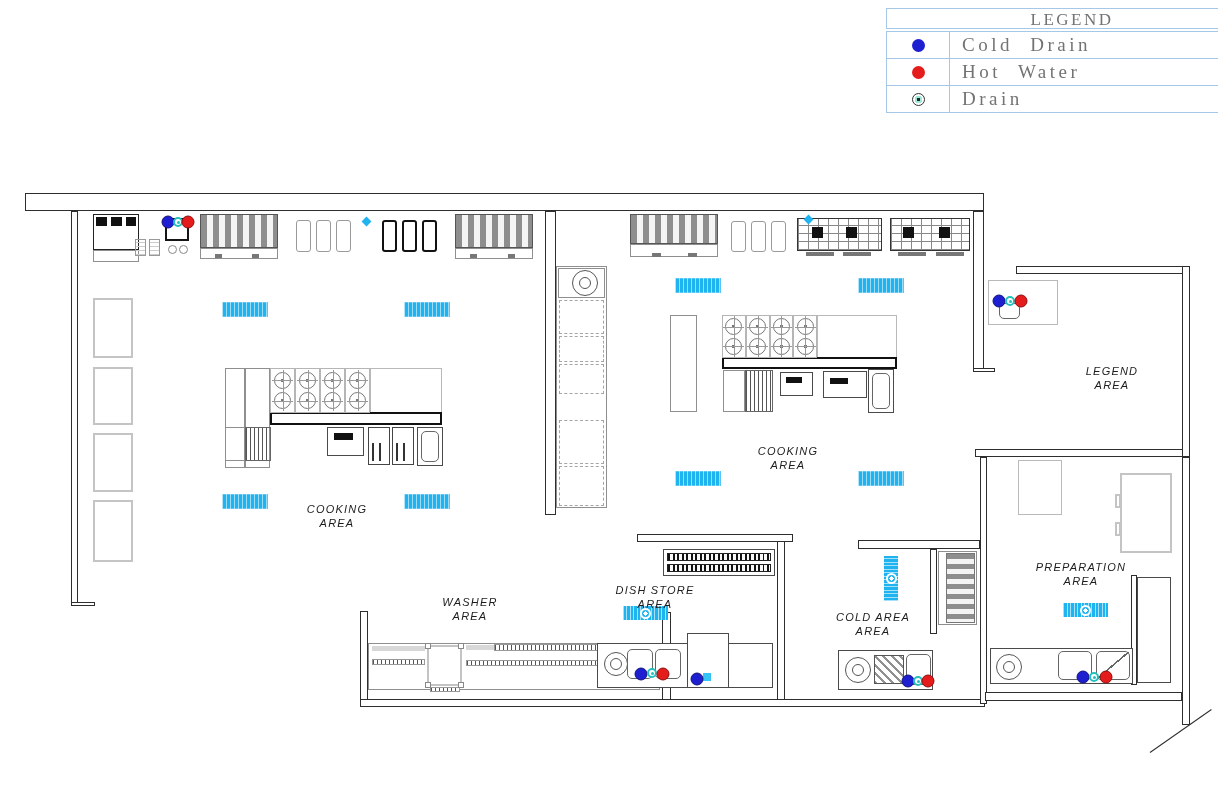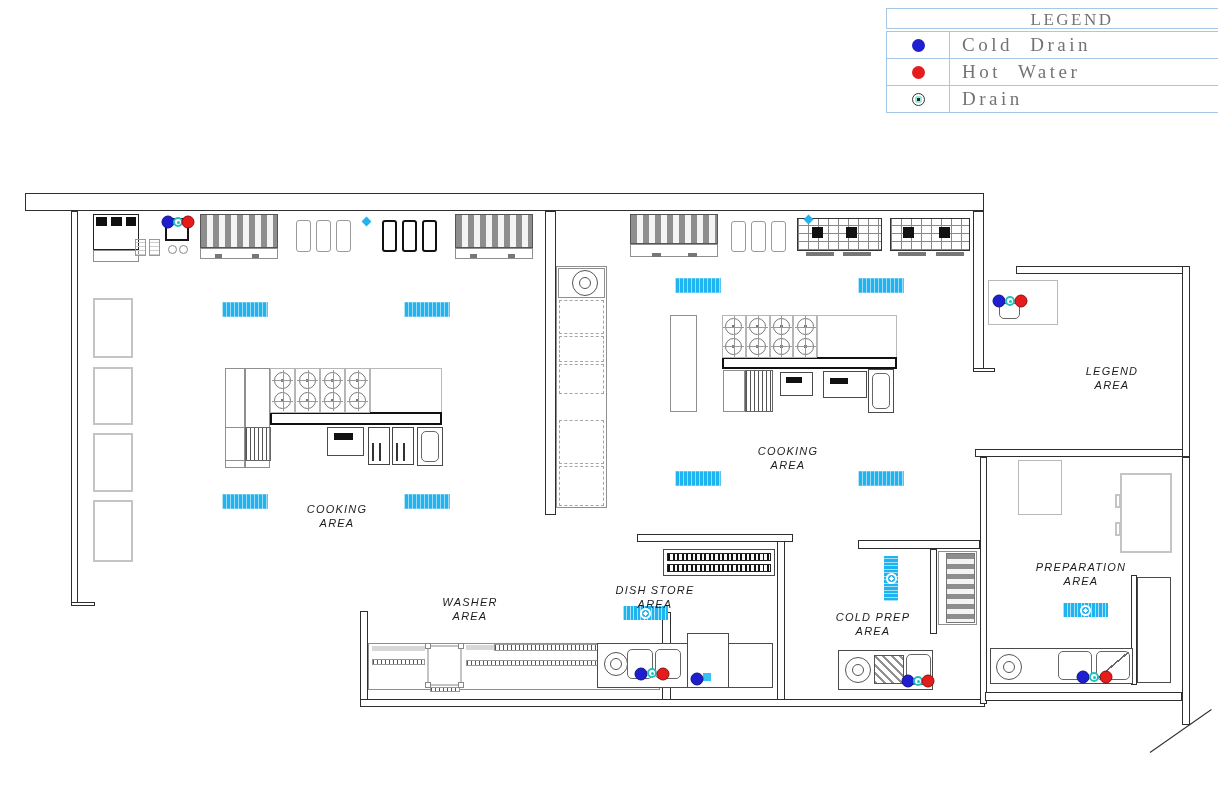--- a/index.html
+++ b/index.html
@@ -309,17 +309,17 @@
       <div class="dot cold" style="left: 908px; top: 681px;"></div>
       <div class="dot drain" style="left: 918px; top: 681px;"></div>
       <div class="dot hot" style="left: 928px; top: 681px;"></div>
       <div class="dot cold" style="left: 1083px; top: 677px;"></div>
       <div class="dot drain" style="left: 1094px; top: 677px;"></div>
       <div class="dot hot" style="left: 1106px; top: 677px;"></div>
       <div class="area-label" style="left: 337px; top: 502px;"><span>COOKING</span><br><span>AREA</span></div>
       <div class="area-label" style="left: 788px; top: 444px;"><span>COOKING</span><br><span>AREA</span></div>
       <div class="area-label" style="left: 470px; top: 595px;"><span>WASHER</span><br><span>AREA</span></div>
       <div class="area-label" style="left: 655px; top: 583px;"><span>DISH STORE</span><br><span>AREA</span></div>
-      <div class="area-label" style="left: 873px; top: 610px;"><span>COLD PREP</span><br><span>AREA</span></div>
+      <div class="area-label" style="left: 873px; top: 610px;"><span>COLD AREA</span><br><span>AREA</span></div>
       <div class="area-label" style="left: 1112px; top: 364px;"><span>LEGEND</span><br><span>AREA</span></div>
       <div class="area-label" style="left: 1081px; top: 560px;"><span>PREPARATION</span><br><span>AREA</span></div>
     </div>
 </div>
 
 </body></html>

